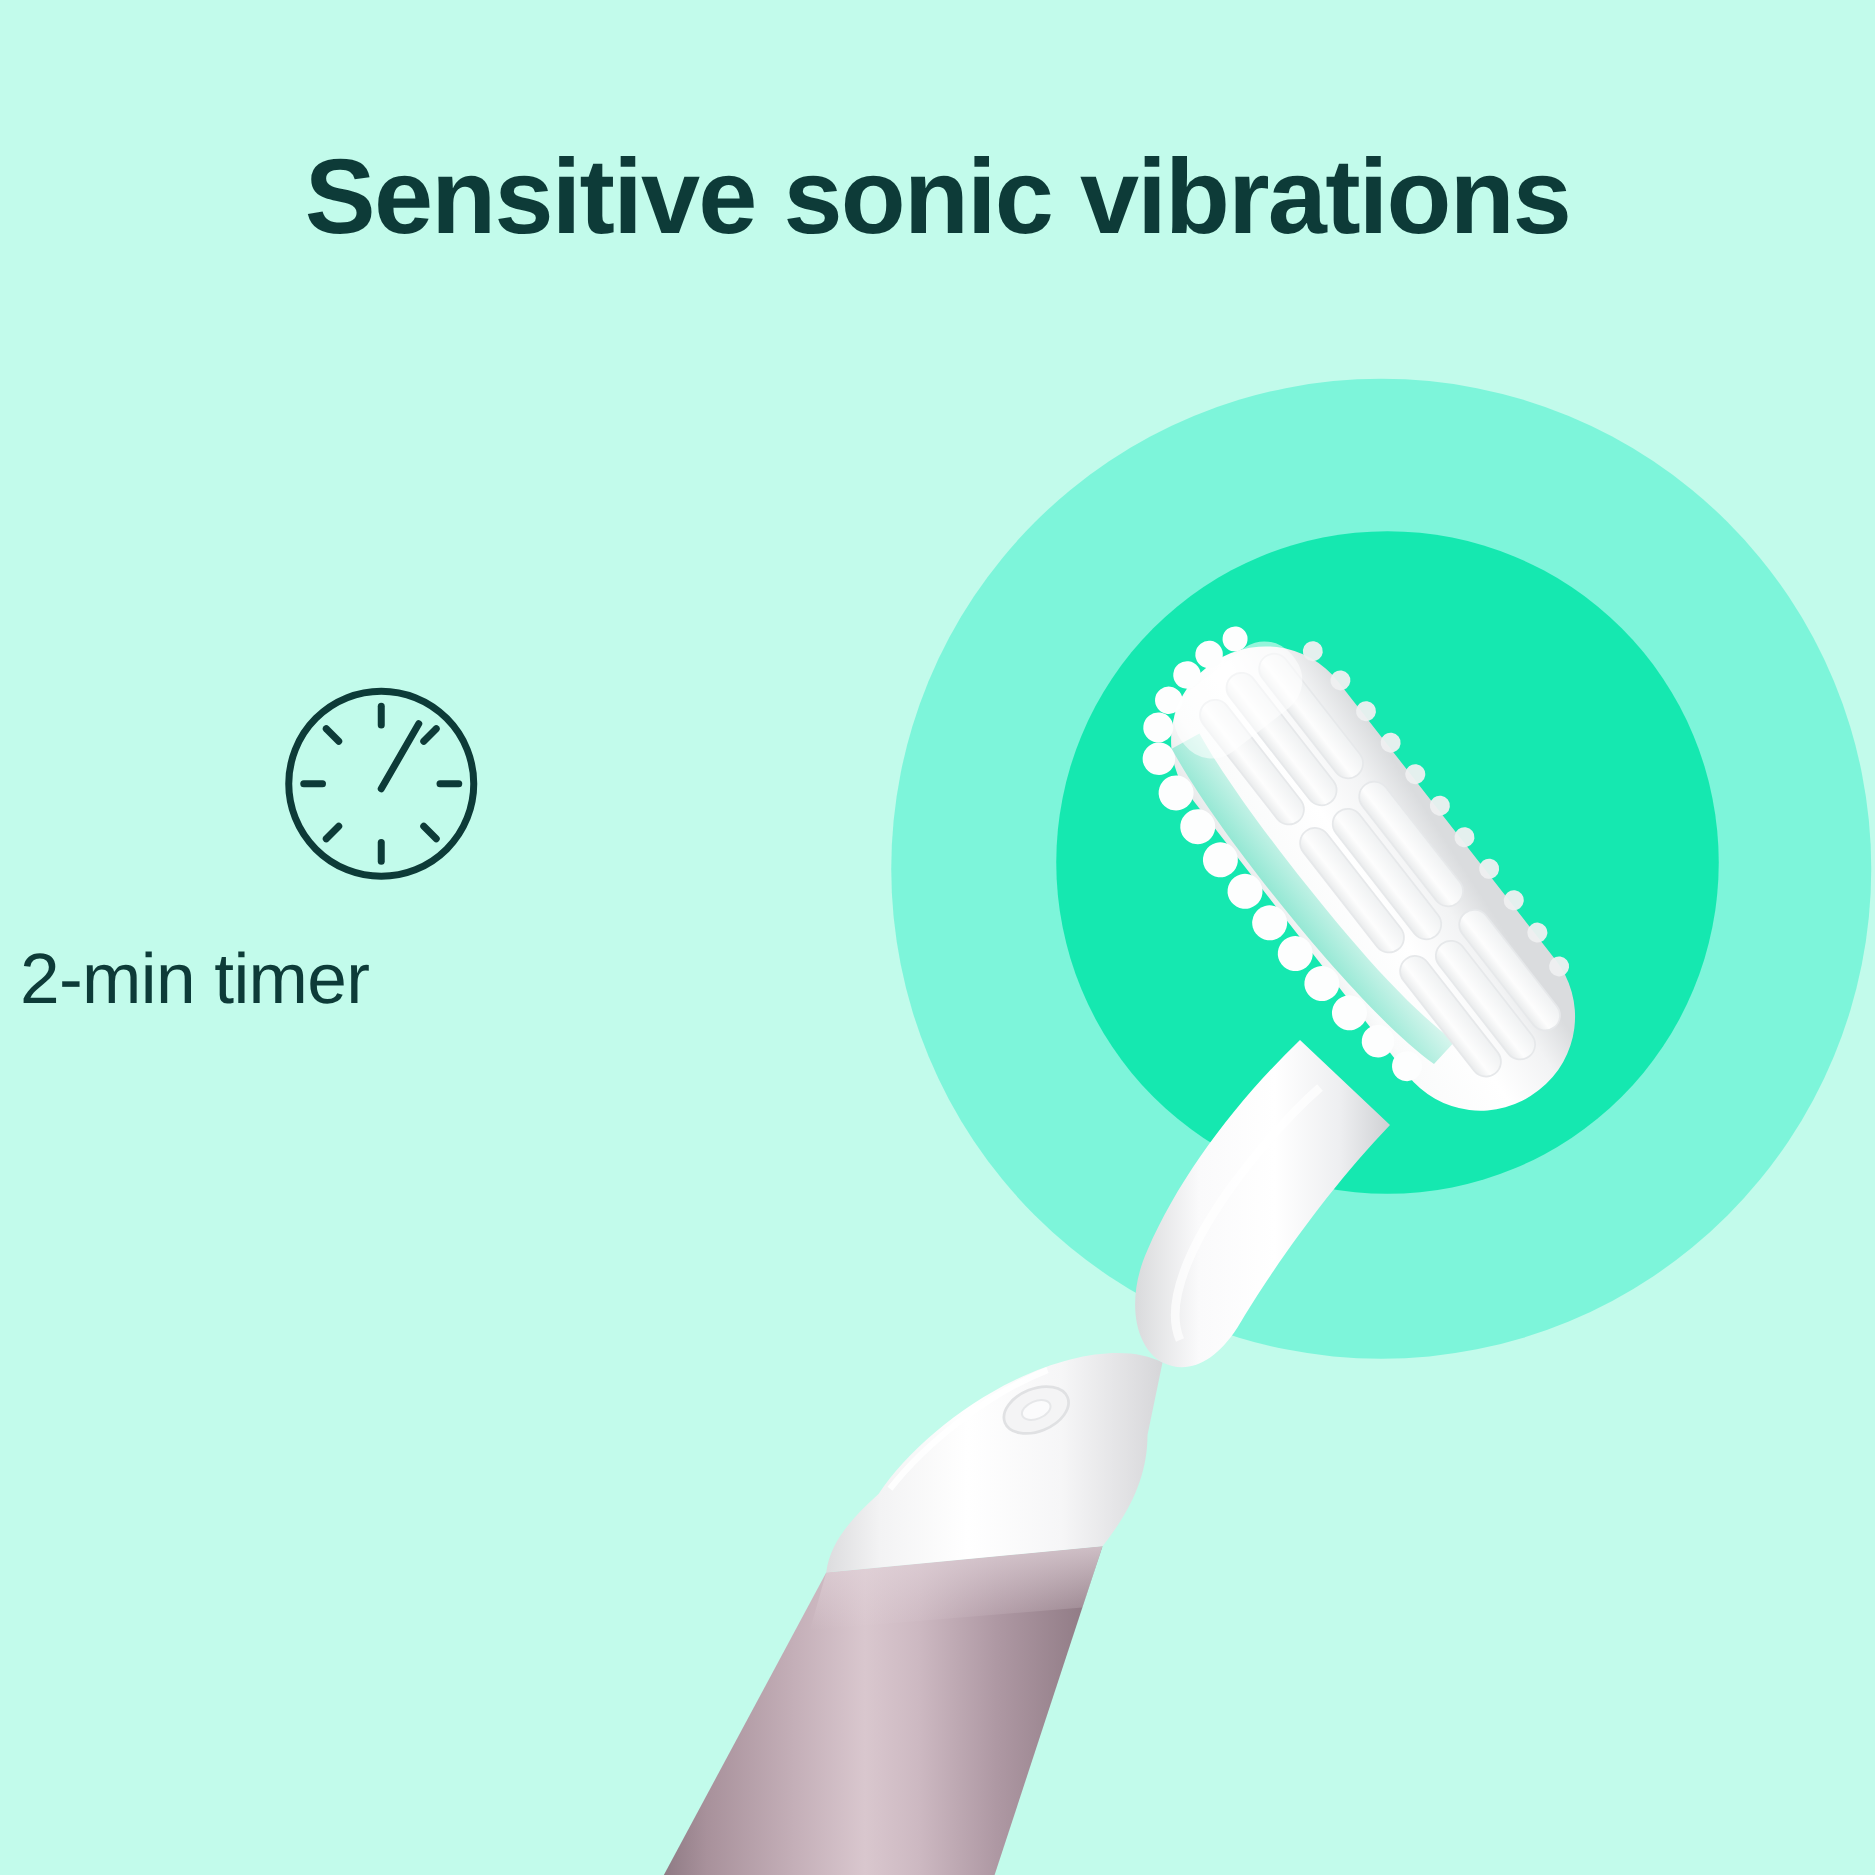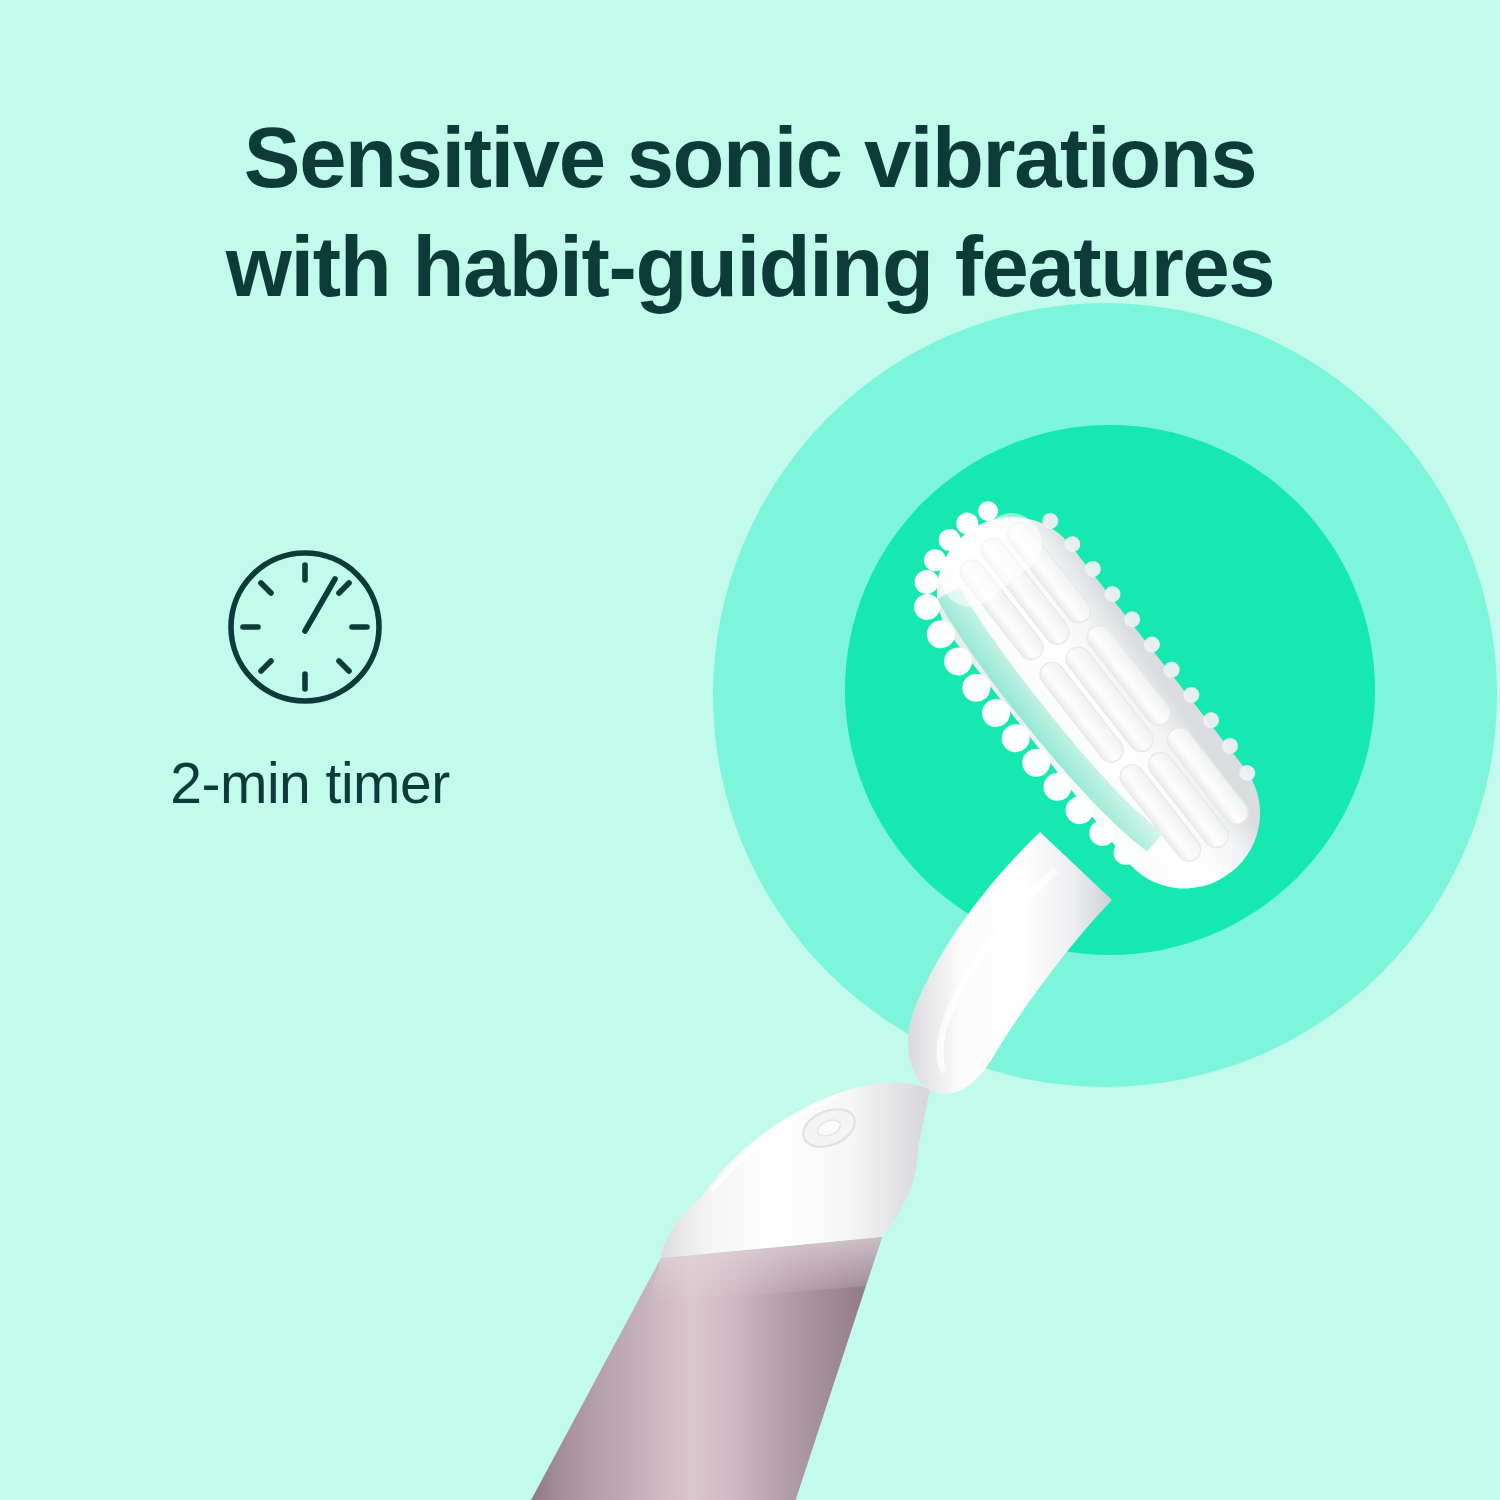--- a/index.html
+++ b/index.html
@@ -56,23 +56,22 @@
     z-index:7;
   }
   .feature { position:relative; height:375px; }
   .feature-icon-wrap {
     position:absolute;
     left:155px; top:0;
     width:300px; height:165px;
   }
   .feature-label {
     position:absolute;
-    left:0; top:205px;
+    left:16px; top:205px;
     width:620px;
-    text-align:center;
     color:#0D3B38;
     font-size:57px;
     font-weight:400;
     letter-spacing:-0.5px;
     white-space:nowrap;
   }
   .feature-icon-wrap svg { display:block; overflow:visible; }
 
   
   #toothbrush {
@@ -231,21 +230,20 @@
         <rect x="1092" y="768" width="24" height="114" rx="12"></rect>
         <rect x="1122" y="760" width="24" height="116" rx="12"></rect>
       </g>
 
       <rect x="1040" y="484" width="112" height="60" rx="28" fill="#FFFFFF" opacity="0.55"></rect>
     </g>
   </svg>
 
   <h1 id="headline">
     <span class="hl-line">Sensitive sonic vibrations</span>
-    <span class="hl-line">with habit-guiding features</span>
   </h1>
 
   <div id="features">
 
     <div class="feature">
       <div class="feature-icon-wrap">
         <svg width="300" height="165" viewBox="0 0 300 165" fill="none" stroke="#0D3B38" stroke-width="5.6" stroke-linecap="round" stroke-linejoin="round">
           <circle cx="150" cy="82" r="74"></circle>
 
           <line x1="150" y1="20" x2="150" y2="35"></line>

